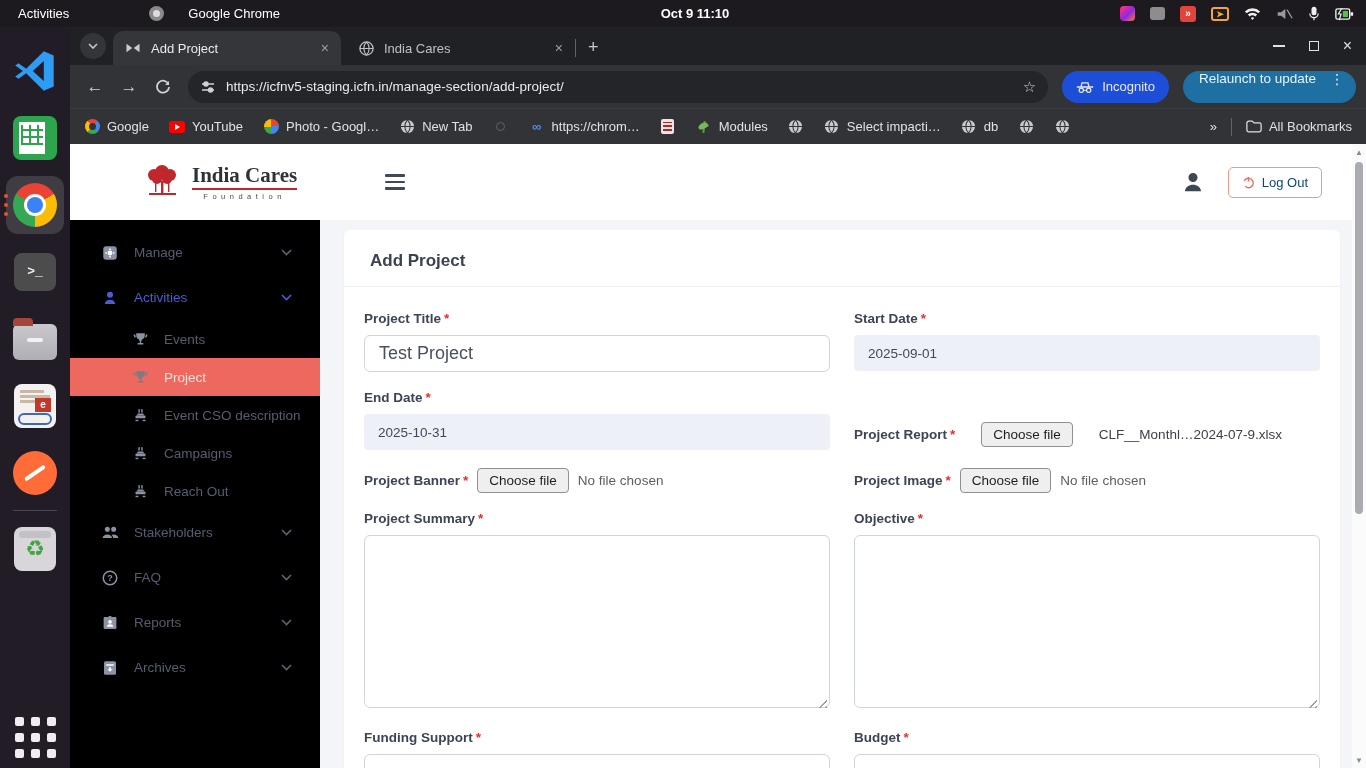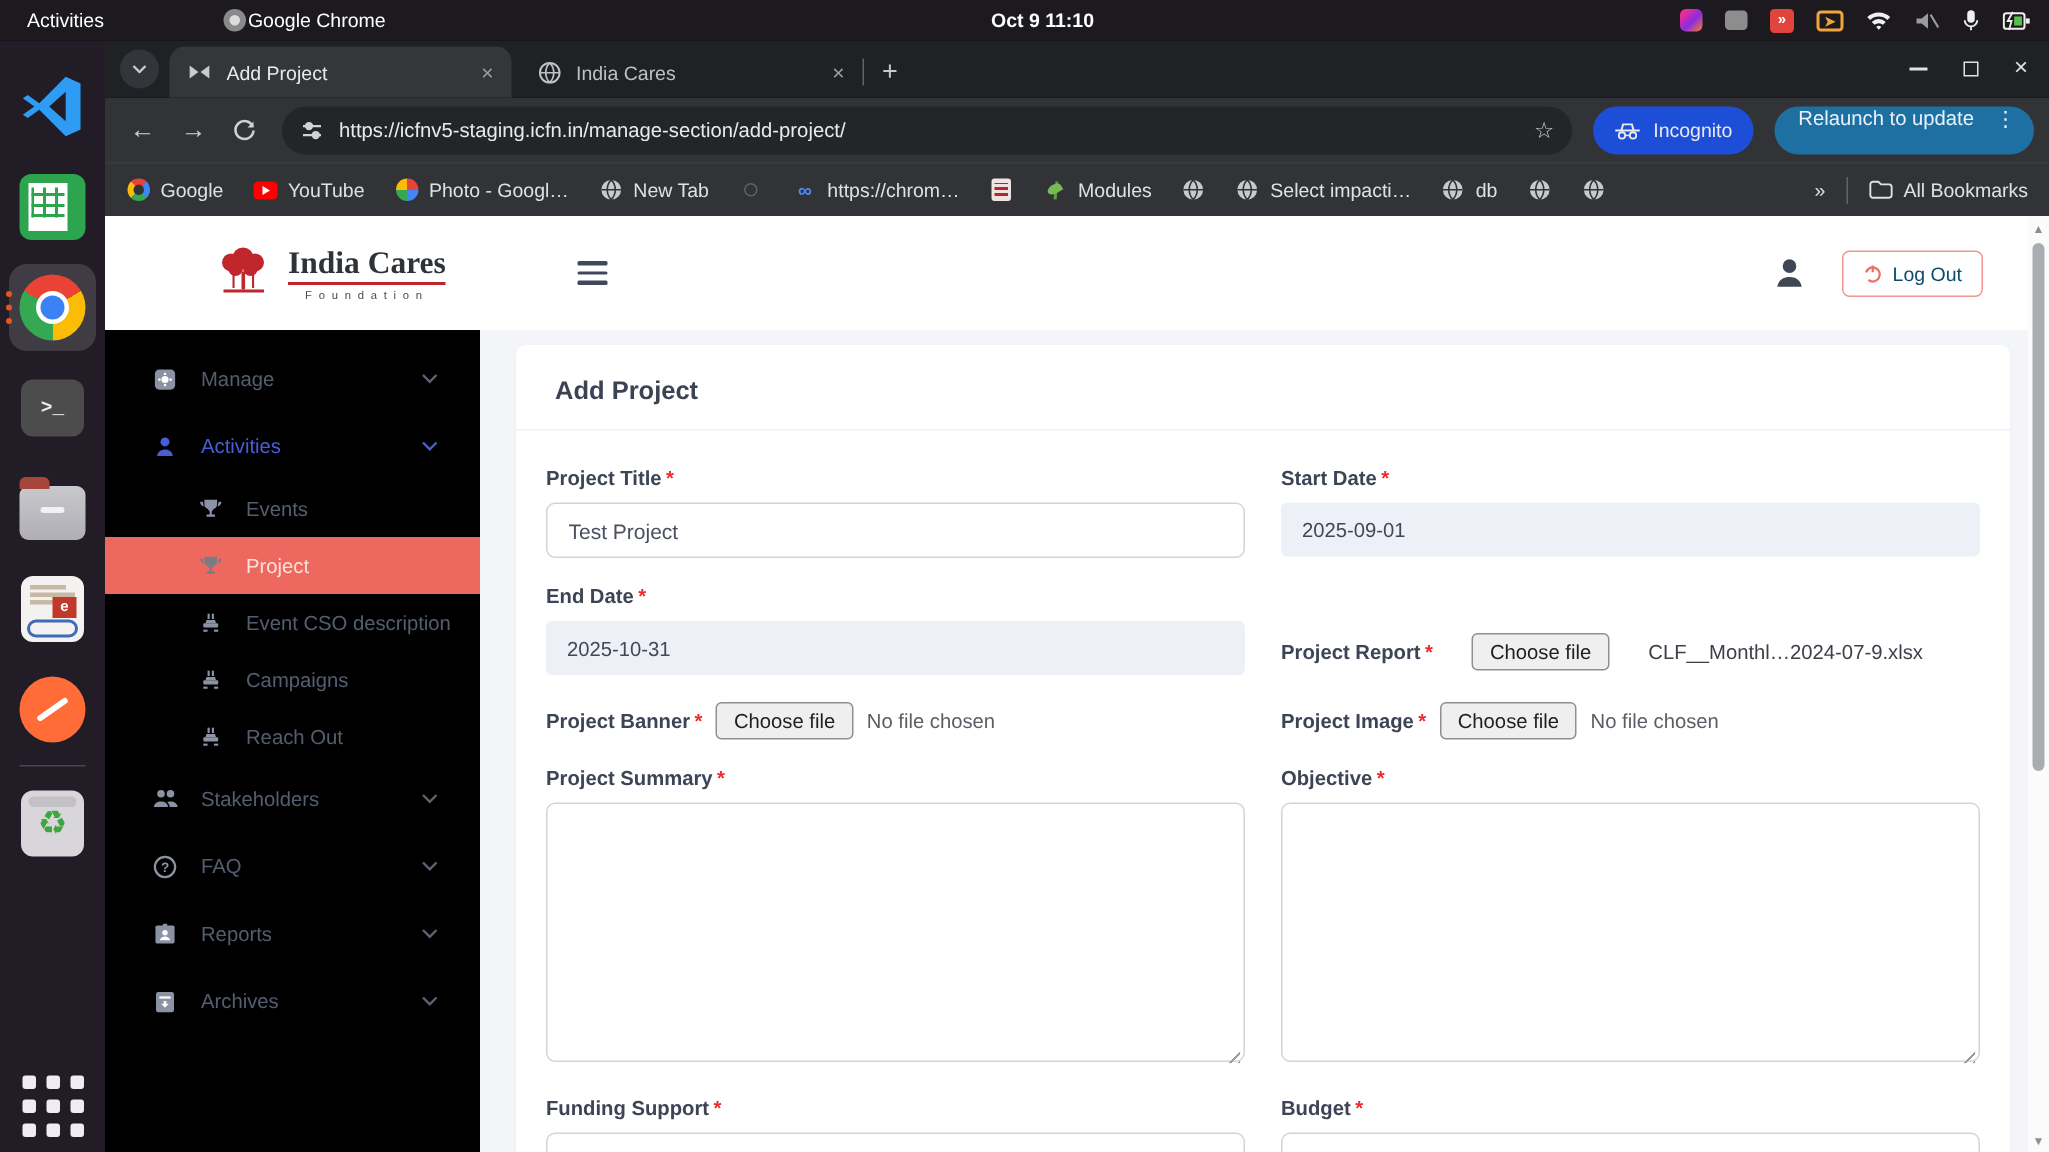--- a/index.html
+++ b/index.html
@@ -2,21 +2,21 @@
 <html><head>
 <meta charset="utf-8">
 <style>
   * { margin:0; padding:0; box-sizing:border-box; }
   html,body { width:1366px; height:768px; overflow:hidden; font-family:"Liberation Sans",sans-serif; background:#000; }
   svg { display:block; }
 
   
   .topbar { position:absolute; left:0; top:0; width:1366px; height:27px; background:#1c1a1e; color:#fff; display:flex; align-items:center; font-size:13px; z-index:50; }
   .tb-activities { padding:0 18px; }
-  .tb-task { display:flex; align-items:center; gap:1px; margin-left:62px; }
+  .tb-task { display:flex; align-items:center; gap:24px; margin-left:62px; }
   .tb-chrome-glyph { width:15px; height:15px; border-radius:50%; background:#8a8a8a; position:relative; }
   .tb-chrome-glyph::after { content:''; position:absolute; left:4px; top:4px; width:7px; height:7px; border-radius:50%; background:#dcdcdc; }
   .tb-clock { position:absolute; left:50%; transform:translateX(-50%); font-weight:700;margin-left:12px; }
   .tb-tray { margin-left:auto; display:flex; align-items:center; gap:15px; padding-right:12px; }
   .tray-cube { width:15px; height:15px; border-radius:4px; background:linear-gradient(135deg,#ff2d87 10%,#8a2be2 55%,#ff7a2d 100%); }
   .tray-chat { width:15px; height:13px; background:#8d8d8d; border-radius:3px; position:relative; }
   .tray-chat::after { content:''; position:absolute; left:3px; bottom:-4px; border:4px solid transparent; border-top-color:#8d8d8d; }
   .tray-cast { width:16px; height:16px; background:#e0443a; border-radius:3px; color:#fff; font-size:10px; font-weight:700; display:flex; align-items:center; justify-content:center; }
   .tray-disp { width:18px; height:14px; border:2px solid #f3a43a; border-radius:3px; display:flex; align-items:center; justify-content:center; color:#f3a43a; font-size:9px; font-weight:700; }
 
@@ -118,21 +118,21 @@
   .sb-ch { position:absolute; right:28px; }
   .sb-item.sect-active, .sb-item.sect-active .sb-lb { color:#4a5cd8; }
   .sb-item.active { background:#ed685e; color:rgba(255,240,238,.88); }
 
   .main { flex:1; background:#f4f5f8; padding:10px 26px 0 24px; overflow:hidden; }
   .card { background:#fff; border-radius:6px; box-shadow:0 1px 2px rgba(40,50,70,.06); height:900px; }
   .card-header { padding:21px 26px 15px; font-size:17px; font-weight:700; color:#3b4252; border-bottom:1px solid #edeff3; }
   .card-body { padding:24px 20px 0 20px; display:grid; grid-template-columns:1fr 1fr; column-gap:24px; row-gap:18px; }
   .f-label { font-size:13.5px; font-weight:700; color:#3d4455; margin-bottom:9px; display:block; }
   .req { color:#ee2a2a; margin-left:3px; }
-  .txt-input { width:100%; height:37px; border:1px solid #d0d4dc; border-radius:6px; padding:0 14px; font-size:14px; color:#49505e; font-family:"Liberation Sans",sans-serif; background:#fff; }
+  .txt-input { width:100%; height:37px; border:1px solid #d0d4dc; border-radius:6px; padding:0 14px; font-size:18px; color:#49505e; font-family:"Liberation Sans",sans-serif; background:#fff; }
   .date-input { width:100%; height:36px; border:none; border-radius:4px; padding:0 14px; font-size:13.5px; color:#414856; background:#edf1f7; font-family:"Liberation Sans",sans-serif; }
   .file-row { display:flex; align-items:center; gap:9px; font-size:13.5px; }
   .file-row .f-label { margin-bottom:0; }
   .choose-btn { background:#efefef; border:1px solid #8f8f8f; border-radius:4px; padding:4px 11px; font-size:13.5px; color:#1f1f1f; font-family:"Liberation Sans",sans-serif; }
   .file-name { color:#3c4048; }
   .file-none { color:#5a5f66; }
   .mt-align { margin-top:29px;gap:26px; }
   .ta-wrap { position:relative; }
   .ta { width:100%; height:173px; border:1px solid #d0d4dc; border-radius:6px; resize:none; background:#fff; }
   .ta-wrap::after { content:''; position:absolute; right:3px; bottom:4px; width:10px; height:10px;

